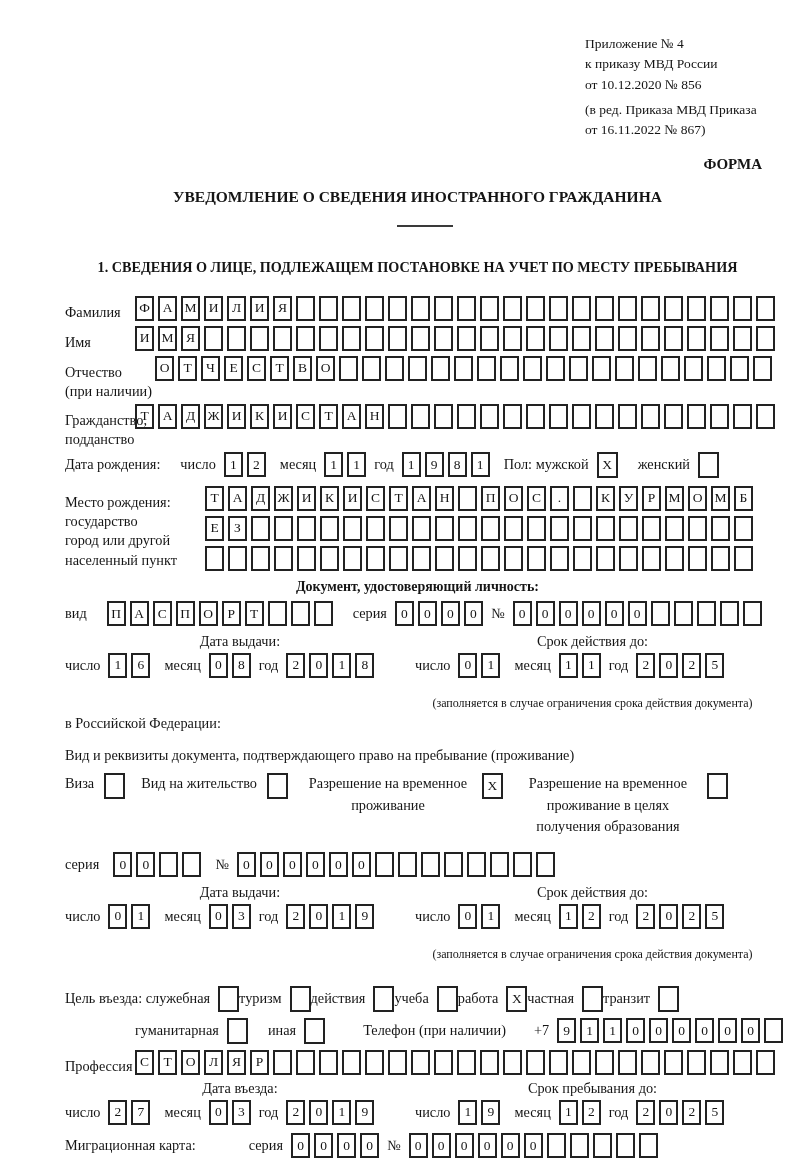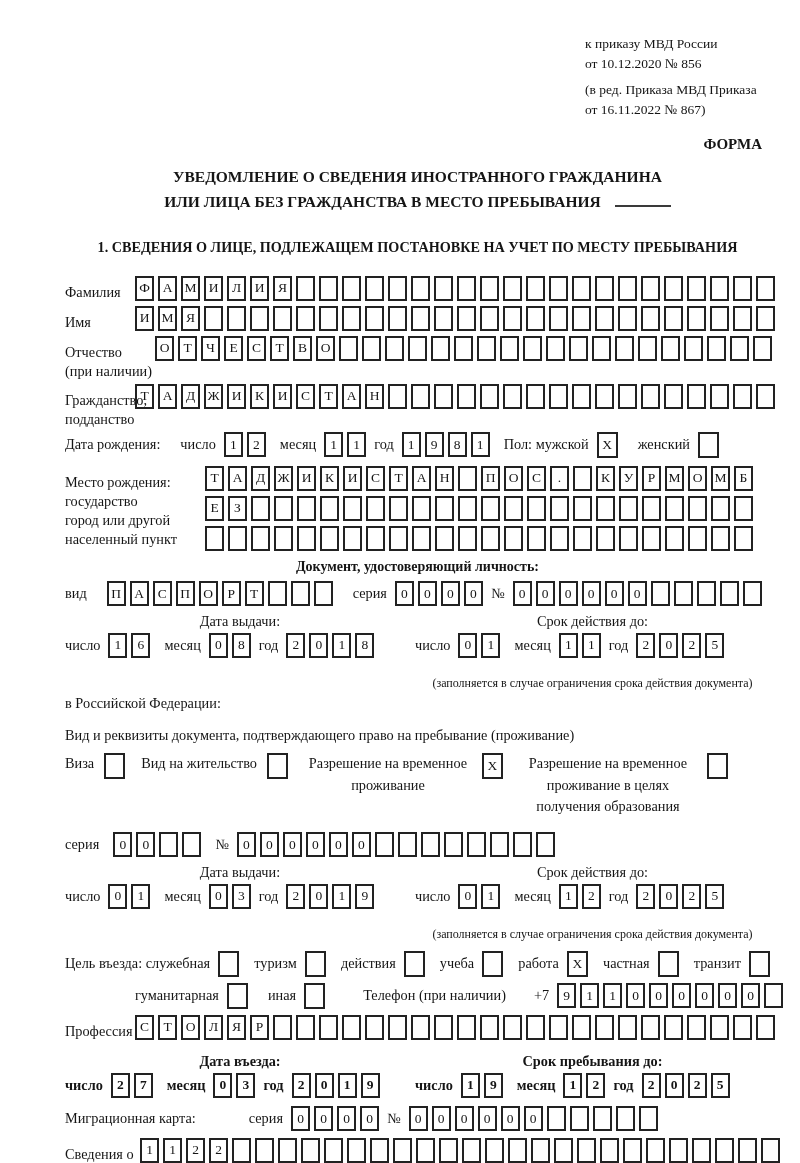--- a/index.html
+++ b/index.html
@@ -39,41 +39,42 @@
   .datecol-left{width:350px;}
   .datecol-right{flex:1;}
   .datecol-header{text-align:center;font-size:14.3px;margin-bottom:3px;}
   .note{font-size:12px;margin-top:18px;white-space:nowrap;text-align:center;}
   .plain-line{margin:8px 0 2px 0;line-height:1.7;}
   .options{display:flex;gap:16px;align-items:flex-start;margin-top:6px;margin-bottom:10px;}
   .opt{display:flex;gap:10px;align-items:flex-start;}
   .opt-label{line-height:1.5;}
   .opt-label.w160{width:168px;text-align:center;}
   .opt-label.w175{width:178px;text-align:center;}
-  .purpose-row{display:flex;align-items:center;justify-content:space-between;margin-top:9px;margin-bottom:6px;}
+  .purpose-row{display:flex;align-items:center;margin-top:24px;margin-bottom:6px;}
   .purpose-item{display:flex;align-items:center;gap:8px;white-space:nowrap;}
 </style>
 </head>
 <body>
 
 <div class="page">
 
   <div class="annex">
+    <div>Приложение № 4</div>
     <div>к приказу МВД России</div>
     <div>от 10.12.2020 № 856</div>
     <div class="gap"></div>
     <div>(в ред. Приказа МВД Приказа</div>
     <div>от 16.11.2022 № 867)</div>
   </div>
 
   <div class="forma">ФОРМА</div>
 
   <div class="title">
     <div>УВЕДОМЛЕНИЕ О СВЕДЕНИЯ ИНОСТРАННОГО ГРАЖДАНИНА</div>
-    <div><span>ИЛИ ЛИЦА БЕЗ ГРАЖДАНСТВА В МЕСТО ПРЕБЫВАНИЯ</span><span class="title-underline"></span></div>
+    <div><span class="title-underline"></span></div>
   </div>
 
   <div class="section-heading">1. СВЕДЕНИЯ О ЛИЦЕ, ПОДЛЕЖАЩЕМ ПОСТАНОВКЕ НА УЧЕТ ПО МЕСТУ ПРЕБЫВАНИЯ</div>
 
   <div class="form">
 
     <div class="row">
       <span class="row-label">Фамилия</span>
       <div class="boxes ml70">
           <span class="cell">Ф</span>
@@ -591,21 +592,21 @@
           <span class="cell"></span>
           <span class="cell"></span>
           <span class="cell"></span>
           <span class="cell"></span>
           <span class="cell"></span>
           <span class="cell"></span>
           <span class="cell"></span>
         </div>
     </div>
 
-    <div class="datecols" style="margin-top:12px;font-weight:bold;">
+    <div class="datecols" style="margin-top:4px;">
       <div class="datecol-left">
         <div class="datecol-header">Дата въезда:</div>
         <div class="inline">
           <span class="lbl">число</span>
           <div class="boxes">
               <span class="cell">2</span>
               <span class="cell">7</span>
             </div>
           <span class="lbl sp6">месяц</span>
           <div class="boxes">

